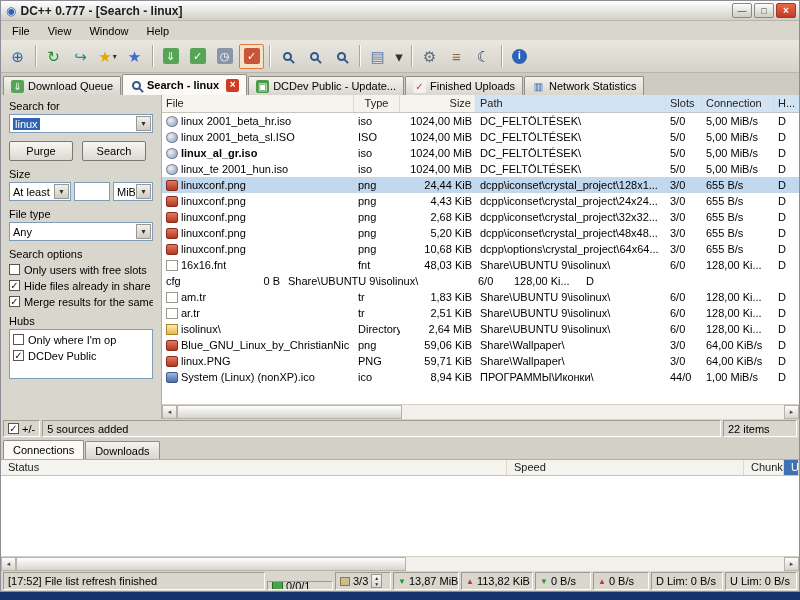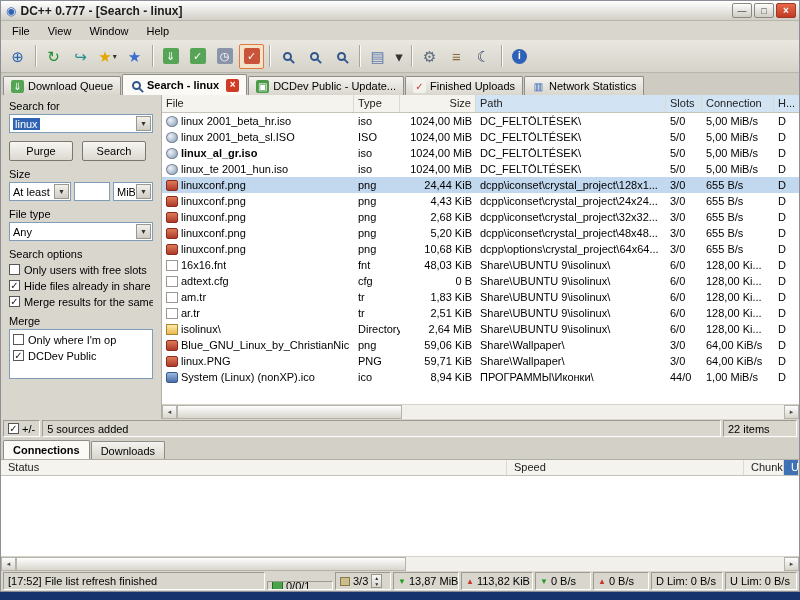--- a/index.html
+++ b/index.html
@@ -99,21 +99,21 @@
   .hs-track { flex:1; position:relative; }
   .hs-thumb { position:absolute; top:0; bottom:0; left:0; background:linear-gradient(#fefefe,#d8d5cd); border:1px solid #b5b2aa; }
   
   .srcstrip { height:19px; flex:none; display:flex; gap:2px; padding:1px 2px; align-items:stretch; background:#d9d6ce; }
   .seg { border:1px solid; border-color:#9d9a91 #fdfdfd #fdfdfd #9d9a91; display:flex; align-items:center; gap:3px; padding:0 4px; white-space:nowrap; overflow:hidden; }
   .seg-flex { flex:1; min-width:0; }
   .seg-fixed { flex:none; }
   
   .ttabs { height:21px; flex:none; display:flex; align-items:flex-end; gap:1px; padding:2px 2px 0; background:#d3d0c8; }
   .ttab { height:18px; padding:0 9px; display:flex; align-items:center; background:linear-gradient(#f4f3ef,#d9d6ce); border:1px solid #8f8d85; border-bottom:none; border-radius:2px 2px 0 0; }
-  .ttab.active { background:#fbfaf7; height:19px;font-weight:bold; }
+  .ttab.active { background:#fbfaf7; height:19px; }
   .theader { height:17px; flex:none; display:flex; background:#f4f3ee; border-top:1px solid #b1aea6; border-bottom:1px solid #c6c3bb; }
   .th-cell { flex:none; padding:1px 7px; border-right:1px solid #ddd9d0; white-space:nowrap; overflow:hidden; color:#222; }
   .th-cell.flex { flex:1; min-width:0; }
   .th-cell.hlblue { background:#3f72b5; color:#fff; }
   .tbody { height:80px; flex:none; background:#fff; }
   
   .statusbar { height:20px; flex:none; display:flex; gap:2px; padding:1px 2px; overflow:hidden; background:#d9d6ce; }
   .sb-msg { flex:1; min-width:180px; }
   .mini-monitor { width:11px; height:9px; background:#4aa34a; border:1px solid #1f6f1f; border-radius:1px; flex:none; }
   .mini-slot { width:10px; height:9px; background:#cdbd8d; border:1px solid #8a7a4a; flex:none; }
@@ -271,37 +271,37 @@
           </div>
           <div class="chk-row">
             <span class="chk">✓</span>
             <span class="chk-label">Hide files already in share</span>
           </div>
           <div class="chk-row">
             <span class="chk">✓</span>
             <span class="chk-label">Merge results for the same fil</span>
           </div>
         </div>
-      <div class="plabel">Merge</div>
+      <div class="plabel">Hubs</div>
       <div class="hublist" id="hublist">
           <div class="chk-row">
             <span class="chk"></span>
             <span class="chk-label">Only where I'm op</span>
           </div>
           <div class="chk-row">
             <span class="chk">✓</span>
             <span class="chk-label">DCDev Public</span>
           </div>
         </div>
     </div>
 
     <div class="results">
       <div class="grid-header" id="gridheader">
           <span class="gh-cell" style="width: 192px;">File</span>
-          <span class="gh-cell" style="width: 46px;">Type</span>
+          <span class="gh-cell" style="width: 46px; text-align: center;">Type</span>
           <span class="gh-cell" style="width: 76px; text-align: right;">Size</span>
           <span class="gh-cell hl" style="width: 190px;">Path</span>
           <span class="gh-cell hl" style="width: 36px;">Slots</span>
           <span class="gh-cell hl" style="width: 72px;">Connection</span>
           <span class="gh-cell hl" style="width: 30px;">H...</span>
         </div>
       <div class="grid-body" id="gridbody">
           <div class="grow">
             <span class="gcell" style="width: 192px;">
               <span class="fi fi-disc"></span>
@@ -416,24 +416,20 @@
               <span class="gtext">16x16.fnt</span>
             </span>
             <span class="gcell" style="width: 46px;">fnt</span>
             <span class="gcell" style="width: 76px; justify-content: flex-end;">48,03 KiB</span>
             <span class="gcell" style="width: 190px;">Share\UBUNTU 9\isolinux\</span>
             <span class="gcell" style="width: 36px;">6/0</span>
             <span class="gcell" style="width: 72px;">128,00 Ki...</span>
             <span class="gcell" style="width: 30px;">D</span>
           </div>
           <div class="grow">
-            <span class="gcell" style="width: 192px;">
-              <span class="fi fi-file"></span>
-              <span class="gtext">adtext.cfg</span>
-            </span>
             <span class="gcell" style="width: 46px;">cfg</span>
             <span class="gcell" style="width: 76px; justify-content: flex-end;">0 B</span>
             <span class="gcell" style="width: 190px;">Share\UBUNTU 9\isolinux\</span>
             <span class="gcell" style="width: 36px;">6/0</span>
             <span class="gcell" style="width: 72px;">128,00 Ki...</span>
             <span class="gcell" style="width: 30px;">D</span>
           </div>
           <div class="grow">
             <span class="gcell" style="width: 192px;">
               <span class="fi fi-file"></span>

